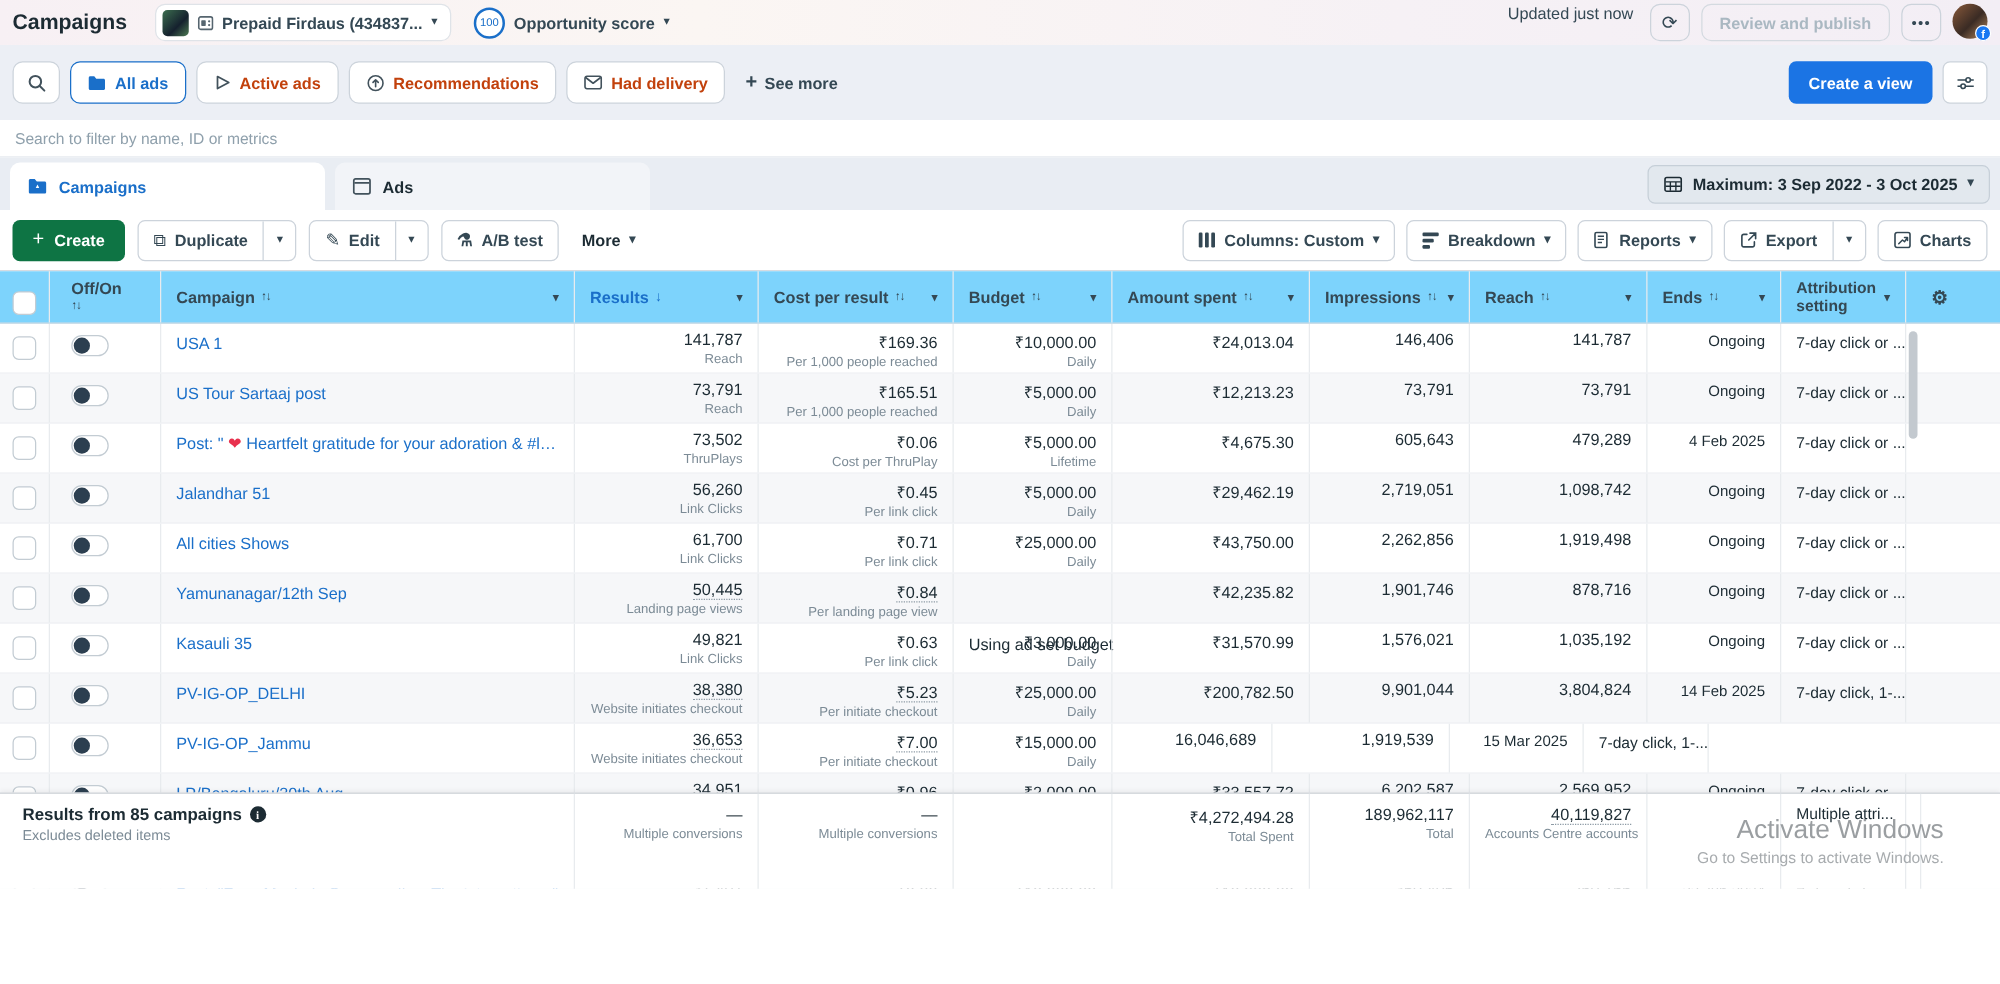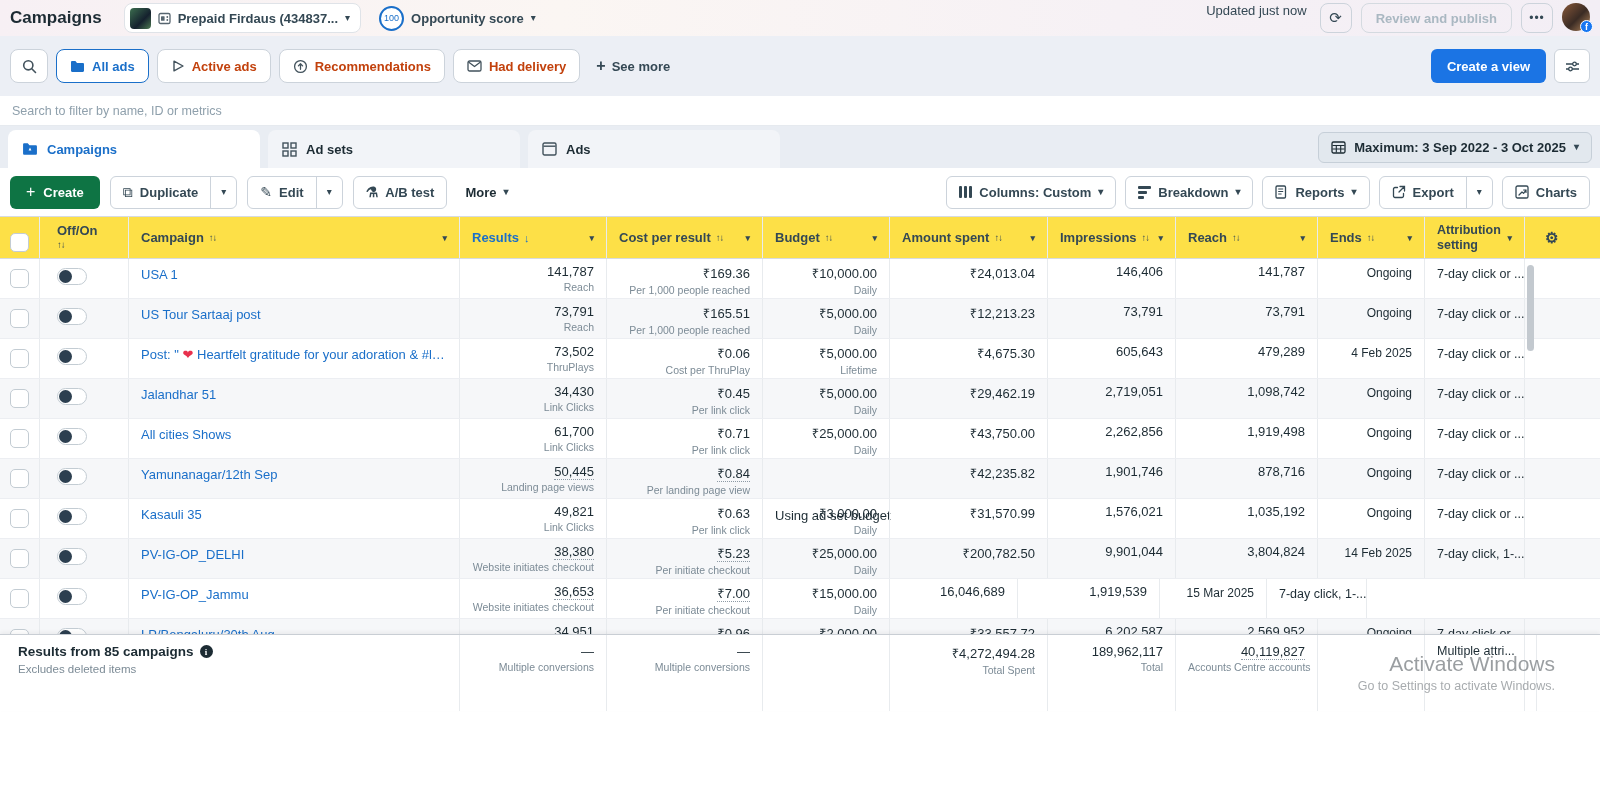--- a/index.html
+++ b/index.html
@@ -82,21 +82,21 @@
   .c-results{width:147px;}
   .c-cost{width:156px;}
   .c-budget{width:127px;}
   .c-spent{width:158px;}
   .c-impr{width:128px;}
   .c-reach{width:142px;}
   .c-ends{width:107px;}
   .c-attr{width:100px;}
   .c-scroll{width:12px;border-right:none;padding:0;}
   .c-gear{width:63px;border-right:none;display:flex;align-items:center;justify-content:flex-start;padding-left:8px;color:#9aa6af;}
-  .thead{height:42px;border-bottom:1px solid #d6dbe1;background:#fde047;}
+  .thead{height:42px;border-bottom:1px solid #d6dbe1;background:#7dd3fc;}
   .thead .cell{display:flex;align-items:center;font-weight:700;color:#344854;}
   .thead .hlabel{white-space:nowrap;}
   .thead .sort{font-size:9.5px;margin-left:5px;letter-spacing:-1px;color:#344854;}
   .thead .hcaret{margin-left:auto;font-size:9px;color:#344854;cursor:pointer;}
   .thead .c-toggle{flex-direction:column;align-items:flex-start;justify-content:center;padding-top:4px;line-height:1.25;}
   .thead .c-results{color:var(--accent);}
   .thead .c-results .sort{color:var(--accent);font-size:11px;letter-spacing:0;}
   .thead .c-attr .hlabel{white-space:normal;line-height:1.15;font-size:12.5px;}
   .checkbox{width:19px;height:19px;border:1px solid #c3ccd3;border-radius:5px;background:#fff;cursor:pointer;}
   .tbody{height:452px;overflow:hidden;}
@@ -242,31 +242,20 @@
     <span class="ticon">
       <svg width="16" height="14" viewBox="0 0 15 13">
           <path d="M1 2.2C1 1.5 1.5 1 2.2 1h3.2l1.6 2h5.8c.7 0 1.2.5 1.2 1.2v6.6c0 .7-.5 1.2-1.2 1.2H2.2C1.5 12 1 11.5 1 10.8z" fill="currentColor"></path>
           <path d="M7.5 5.2l1.3 2.6H6.2z" fill="#fff"></path>
         </svg>
     </span>
     <span>Campaigns</span>
   </div>
   <div class="tab">
     <span class="ticon">
-      <svg width="15" height="15" viewBox="0 0 15 15">
-          <rect x="1" y="1" width="5" height="5" fill="none" stroke="currentColor" stroke-width="1.4"></rect>
-          <rect x="9" y="1" width="5" height="5" fill="none" stroke="currentColor" stroke-width="1.4"></rect>
-          <rect x="1" y="9" width="5" height="5" fill="none" stroke="currentColor" stroke-width="1.4"></rect>
-          <rect x="9" y="9" width="5" height="5" fill="none" stroke="currentColor" stroke-width="1.4"></rect>
-        </svg>
-    </span>
-    <span>Ad sets</span>
-  </div>
-  <div class="tab">
-    <span class="ticon">
       <svg width="15" height="14" viewBox="0 0 15 14">
           <rect x="1" y="1" width="13" height="12" rx="1.5" fill="none" stroke="currentColor" stroke-width="1.4"></rect>
           <path d="M1.5 4.2h12" stroke="currentColor" stroke-width="1.4"></path>
         </svg>
     </span>
     <span>Ads</span>
   </div>
   <div class="daterange">
     <span>
       <svg width="15" height="14" viewBox="0 0 15 14">
@@ -551,21 +540,21 @@
         </div>
         <div class="cell c-toggle">
           <div class="toggle">
             <span class="knob"></span>
           </div>
         </div>
         <div class="cell c-name">
           <a class="camp-link">Jalandhar 51</a>
         </div>
         <div class="cell num c-results">
-          <div class="val">34,430</div>
+          <div class="val">56,260</div>
           <div class="sub">Link Clicks</div>
         </div>
         <div class="cell num c-cost">
           <div class="val">₹0.45</div>
           <div class="sub">Per link click</div>
         </div>
         <div class="cell num c-budget">
           <div class="val">₹5,000.00</div>
           <div class="sub">Daily</div>
         </div>

